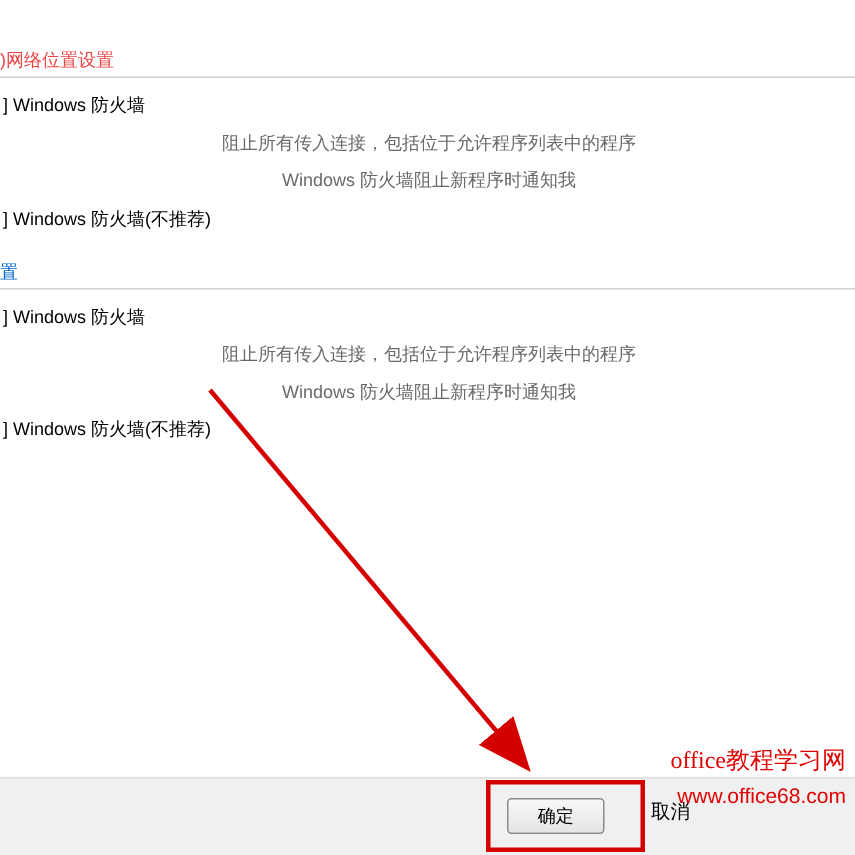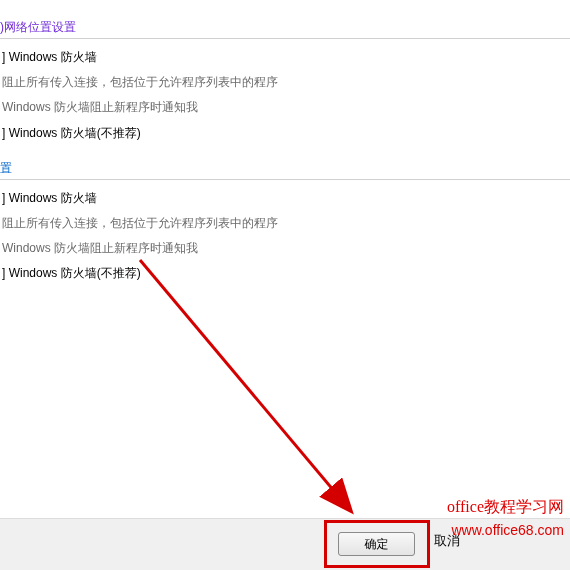--- a/index.html
+++ b/index.html
@@ -9,34 +9,36 @@
       font-family: "Microsoft YaHei", "SimSun", sans-serif;
       font-size: 12px;
       background: #ffffff;
       position: relative;
       overflow: hidden;
     }
     .content {
       padding: 0 0 0 0;
     }
     .section-header {
-      color: #6d28d9;
+      color: #ef4444;
       font-size: 12px;
-      padding: 19px 0 2px 0;
+      padding: 4px 0 2px 0;
       border-bottom: 1px solid #d0d0d0;
       margin-bottom: 6px;
+      margin-top: 28px;
     }
     .option-line {
       color: #000000;
       font-size: 12px;
       padding: 3px 0 3px 2px;
       line-height: 1.6;
     }
     .option-line.gray {
       color: #6a6a6a;
+      text-align: center;
     }
     .section2-header {
       color: #0066cc;
       font-size: 12px;
       padding: 4px 0 2px 0;
       border-bottom: 1px solid #d0d0d0;
       margin-bottom: 6px;
       margin-top: 10px;
     }
     .footer-bar {
@@ -45,21 +47,21 @@
       right: 0;
       bottom: 0;
       height: 52px;
       background: #f0f0f0;
       border-top: 1px solid #dcdcdc;
     }
     .ok-button {
       position: absolute;
       left: 338px;
       bottom: 14px;
-      width: 77px;
+      width: 65px;
       height: 24px;
       background: linear-gradient(#f8f8f8, #e4e4e4);
       border: 1px solid #8a8a8a;
       border-radius: 3px;
       font-size: 12px;
       font-family: "Microsoft YaHei", "SimSun", sans-serif;
       cursor: pointer;
       text-align: center;
     }
     .cancel-text {

